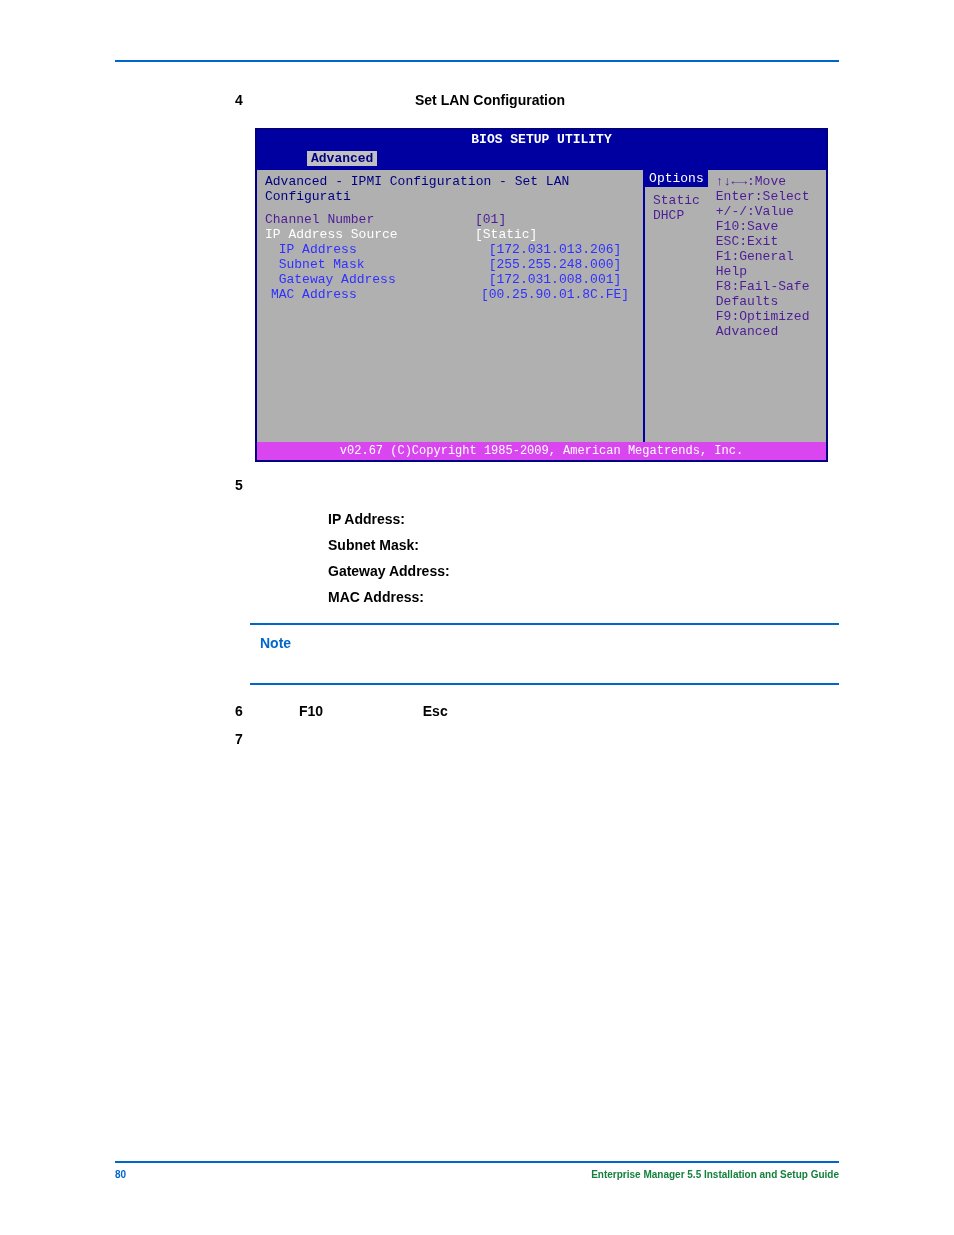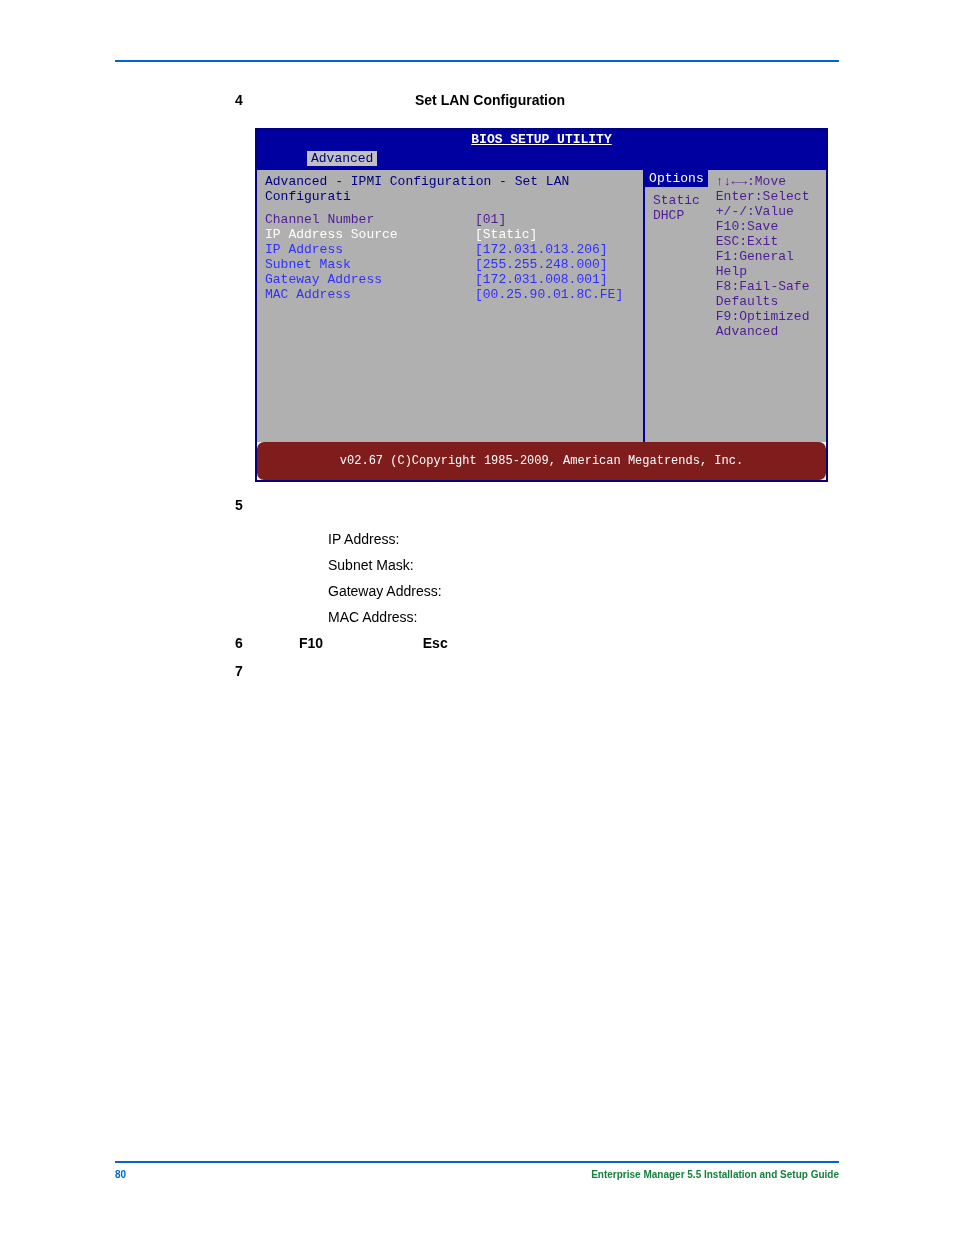--- a/index.html
+++ b/index.html
@@ -39,31 +39,31 @@
     font-size: 13px;
     color: #fff;
     margin-bottom: 15px;
   }
   .bios-title {
     background: #0000a0;
     color: #fff;
     text-align: center;
     font-weight: bold;
     padding: 2px 0;
-    text-decoration: underline;
   }
   .bios-tabbar {
     background: #0000a0;
     padding: 2px 10px 4px 50px;
   }
   .bios-tab {
     background: #c0c0c0;
     color: #000080;
     padding: 0 4px;
     display: inline-block;
+    font-weight: bold;
   }
   .bios-body {
     display: flex;
     background: #b0b0b0;
   }
   .bios-left {
     flex: 0 0 388px;
     border-right: 2px solid #0000a0;
     padding: 4px 8px 140px 8px;
     font-family: Liberation Mono, monospace;
@@ -77,40 +77,39 @@
     padding: 4px 8px;
   }
   .bios-right-bottom {
     padding: 4px 8px 6px 8px;
   }
   .breadcrumb { color: #000080; margin-bottom: 8px;}
   .row { display: flex; }
   .lbl { width: 210px; }
   .val { }
   .c-navy { color: #4c1d95; }
-  .c-blue { color: #3030ff; }
+  .c-blue { color: #3030ff; justify-content: center; }
   .c-white { color: #fff; }
   .options-hdr {
     background: #0000a0;
     color: #fff;
     text-align: center;
     padding: 1px 0;
     margin: -4px -8px 6px -8px;
   }
   .bios-footer {
-    background: #7f1d1d;
+    background: #d946ef;
     color: #fff;
     text-align: center;
-    padding: 12px 0;
+    padding: 2px 0;
     font-size: 12px;
-    border-radius: 7px;
   }
   .step5 { padding-left: 120px; font-weight: bold; margin-bottom: 18px;}
   .sublist { padding-left: 165px; }
-  .sublist div { font-weight: normal; margin-bottom: 10px; padding-left: 48px; }
+  .sublist div { font-weight: bold; margin-bottom: 10px; padding-left: 48px; }
   .note-block {
     margin-left: 135px;
     margin-top: 18px;
     border-top: 2px solid #0066cc;
     border-bottom: 2px solid #0066cc;
     padding: 10px 0 32px 10px;
     margin-bottom: 18px;
   }
   .note-label { color: #0066cc; font-weight: bold; }
   .step67 { padding-left: 120px; font-weight: bold; margin-bottom: 12px;}
@@ -196,20 +195,23 @@
 
   <div class="step5">5</div>
 
   <div class="sublist">
     <div>IP Address:</div>
     <div>Subnet Mask:</div>
     <div>Gateway Address:</div>
     <div>MAC Address:</div>
   </div>
 
+  <div class="note-block">
+    <span class="note-label">Note</span>
+  </div>
 
   <div class="step67">
     <span style="display:inline-block;width:60px;">6</span>
     <span class="mid">F10</span>
     <span>Esc</span>
   </div>
   <div class="step67">7</div>
 
 </div>
 

